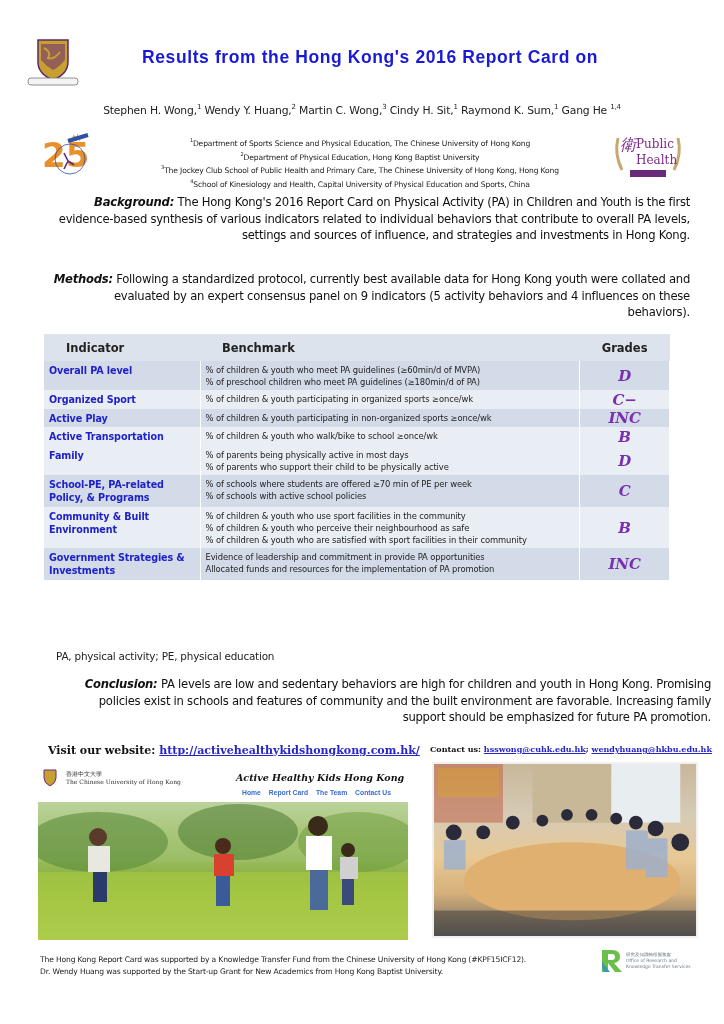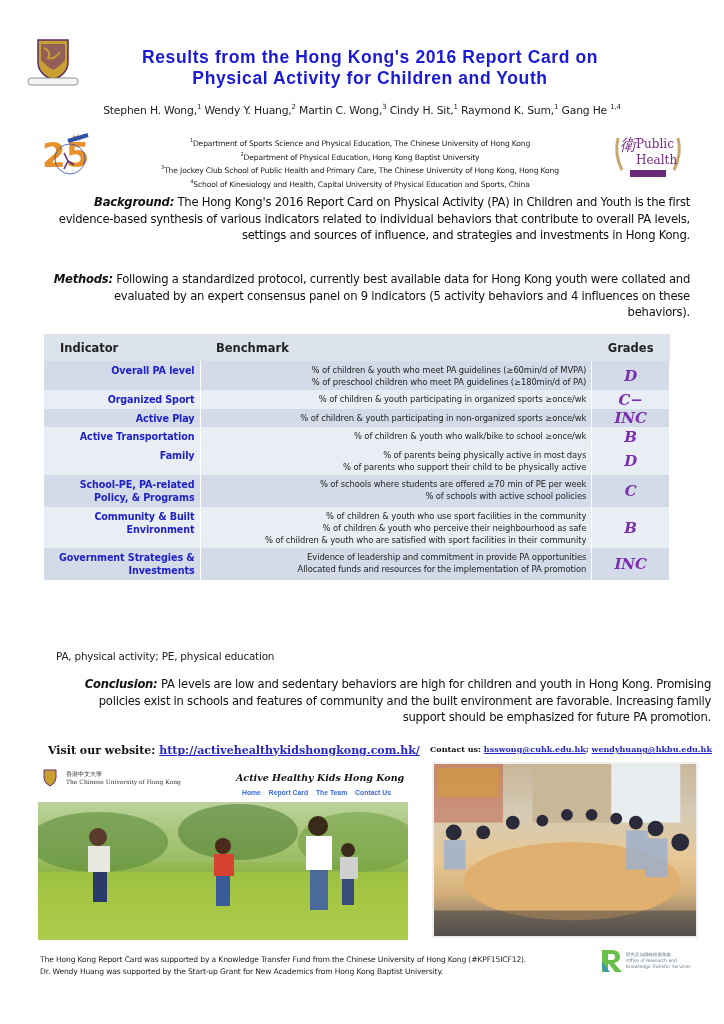--- a/index.html
+++ b/index.html
@@ -23,24 +23,24 @@
   .para { position: absolute; left: 50px; width: 640px; font-family: "DejaVu Sans", sans-serif;
     font-size: 11.6px; line-height: 16.6px; color: #111; letter-spacing: -0.25px; text-align: right; }
   .para b { font-style: italic; font-weight: bold; }
   .bg { top: 194px; }
   .methods { top: 271px; }
   .conclusion { top: 676px; margin-left: 21px; }
 
   table.grades { position: absolute; left: 44px; top: 334px; width: 626px; border-collapse: collapse;
     font-family: "DejaVu Sans", sans-serif; }
   table.grades th { text-align: left; font-size: 11.5px; font-weight: bold; color: #222;
-    height: 27px; padding: 0 16px; background: #dde3ed; }
+    height: 27px; padding: 0 22px; background: #dde3ed; }
   table.grades th.gh { text-align: center; }
   table.grades td { font-size: 8.4px; line-height: 12px; vertical-align: top; padding: 3px 5px 2px 5px;
-    border-right: 1px solid #fff; color: #222; letter-spacing: -0.1px; text-align: right; }
+    border-right: 1px solid #fff; color: #222; letter-spacing: -0.1px; }
   table.grades td.ind { color: #1f22c8; font-weight: bold; font-size: 9.6px; width: 156px; line-height: 13.5px; }
   table.grades td.grd { text-align: center; vertical-align: middle; font-family: "DejaVu Serif", serif;
     font-style: italic; font-weight: bold; color: #7a2fb0; font-size: 15px; width: 76px; }
   tr.dark td { background: #d3dbe8; }
   tr.light td { background: #e9edf4; }
   .footnote { position: absolute; left: 56px; top: 650px; font-family: "DejaVu Sans", sans-serif;
     font-size: 10.4px; color: #222; letter-spacing: -0.2px; }
 
   .visit { position: absolute; left: 48px; top: 744px; font-family: "DejaVu Serif", serif;
     font-weight: bold; font-size: 11px; color: #111; }
@@ -73,21 +73,20 @@
 
 <svg class="logo-cuhk" viewBox="0 0 58 52">
   <path d="M14 2 H44 V24 Q44 36 29 42 Q14 36 14 24 Z" fill="#c8a030" stroke="#5a2a6a" stroke-width="1.5"></path>
   <path d="M17 6 L41 6 L41 22 Q34 30 29 32 Q22 28 17 22 Z" fill="#6a2a7a" opacity="0.55"></path>
   <path d="M20 10 Q28 14 24 20 Q30 22 36 14" stroke="#c8a030" stroke-width="2" fill="none"></path>
   <rect x="4" y="40" width="50" height="7" rx="3" fill="#f4f4f4" stroke="#777" stroke-width="0.8"></rect>
 </svg>
 
 <div class="title">
   <div>Results from the Hong Kong's 2016 Report Card on</div>
-  <div>Physical Activity for Children and Youth</div>
 </div>
 
 <div class="authors">
   <span><span>Stephen H. Wong,</span><sup>1</sup></span>
   <span><span>Wendy Y. Huang,</span><sup>2</sup></span>
   <span><span>Martin C. Wong,</span><sup>3</sup></span>
   <span><span>Cindy H. Sit,</span><sup>1</sup></span>
   <span><span>Raymond K. Sum,</span><sup>1</sup></span>
   <span><span>Gang He</span> <sup>1,4</sup></span>
 </div>

